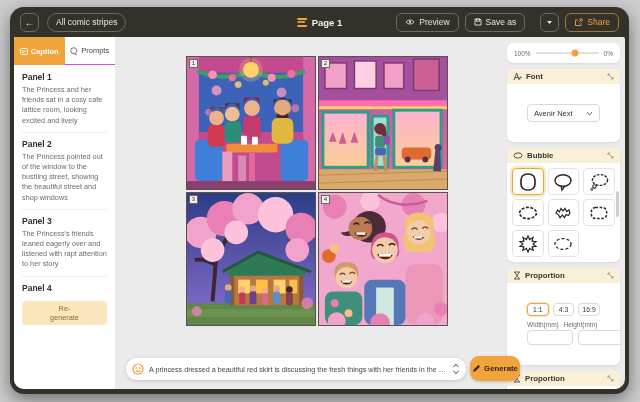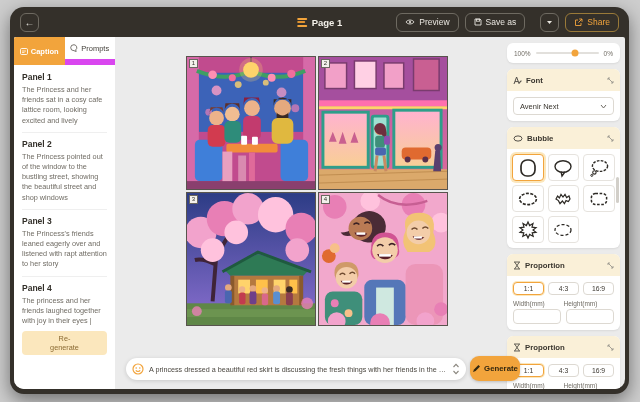--- a/index.html
+++ b/index.html
@@ -30,21 +30,21 @@
   .ico { display:inline-flex; }
 
   
   .content { position:absolute; left:4px; right:4px; top:30px; bottom:5px;
     background:#ebebeb; border-radius:2px 2px 10px 10px; overflow:hidden; }
 
   
   .sidebar { position:absolute; left:0; top:0; bottom:0; width:101px; background:#fff; }
   .tabs { display:flex; height:28px; }
   .tab { flex:1; display:flex; align-items:center; justify-content:center; gap:3px;
-    font-size:7.5px; cursor:pointer; background:#fff; color:#45423c; border-bottom:6px solid #d946ef; }
+    font-size:7.5px; cursor:pointer; background:#fff; color:#45423c; border-bottom:1px solid #d946ef; }
   .tab.active { background:#f2a43c; color:#fff; font-weight:bold; border-bottom:none; }
   .panel-list { padding:7px 8px 0 8px; }
   .panel-item { padding-bottom:6px; margin-bottom:6px; border-bottom:1px solid #efefef; }
   .panel-item:last-child { border-bottom:none; }
   .panel-title { font-size:8.5px; font-weight:bold; color:#33302a; margin-bottom:3px; }
   .panel-text { font-size:7.3px; color:#706c64; line-height:1.4; }
   .regen-btn { display:inline-block; margin-top:5px; background:#fbe7bd; color:#8a6a33;
     font-size:7.3px; padding:3px 23px; border-radius:4px; border:none; cursor:pointer; }
 
   
@@ -57,26 +57,26 @@
 
   
   .rightbar { position:absolute; left:493px; top:0; width:113px; }
   .card { background:#fff; border-radius:6px; box-shadow:0 1px 2px rgba(0,0,0,.08);
     margin-bottom:6px; overflow:hidden; }
   .zoom-card { margin-top:6px; height:20px; display:flex; align-items:center; gap:5px; padding:0 7px; }
   .zoom-label { font-size:6.5px; color:#706c64; }
   .slider-track { position:relative; flex:1; height:2px; background:#e2e0dc; border-radius:1px; }
   .slider-dot { position:absolute; top:50%; left:62%; width:7px; height:7px; border-radius:50%;
     background:#f2a43c; transform:translate(-50%,-50%); cursor:pointer; }
-  .card-header { height:22px; background:#faf0d8; display:flex; align-items:center;
+  .card-header { height:15px; background:#faf0d8; display:flex; align-items:center;
     gap:4px; padding:0 6px; }
   .card-header .title { font-size:7.8px; font-weight:bold; color:#3a362f; flex:1; }
   .hdr-ico { display:inline-flex; color:#55514a; }
   .collapse-ico { display:inline-flex; cursor:pointer; }
-  .card-body { padding:6px; }
+  .card-body { padding:20px; }
   .select-box { display:flex; align-items:center; height:18px; border:1px solid #ddd9d2;
     border-radius:4px; padding:0 6px; font-size:7.5px; color:#3a362f; cursor:pointer; background:#fff; }
   .select-box .sel-val { flex:1; }
   .bubble-body { position:relative; padding:5px; display:grid;
     grid-template-columns:repeat(3,1fr); gap:4px; }
   .bubble-tile { height:27px; border:1px solid #e6e3de; border-radius:4px; display:flex;
     align-items:center; justify-content:center; cursor:pointer; background:#fff; }
   .bubble-tile.selected { border:1px solid #f2a43c; box-shadow:0 0 0 2px #fbe7bd; }
   .vscroll { position:absolute; right:1px; top:28px; width:3px; height:26px;
     background:#d2cfc9; border-radius:2px; cursor:pointer; }
@@ -104,20 +104,23 @@
 </style>
 </head>
 <body>
 
 <div class="window">
 
   <div class="topbar">
     <button class="tb-btn tb-square">
       <span>←</span>
     </button>
+    <button class="tb-btn tb-pill">
+      <span>All comic stripes</span>
+    </button>
 
     <div class="tb-center">
       <span class="layers-ico">
           <i></i>
           <i></i>
           <i></i>
         </span>
       <span>Page 1</span>
     </div>
 
@@ -191,21 +194,20 @@
         <div class="panel-item">
           <div class="panel-title">Panel 2</div>
           <div class="panel-text">The Princess pointed out of the window to the bustling street, showing the beautiful street and shop windows</div>
         </div>
         <div class="panel-item">
           <div class="panel-title">Panel 3</div>
           <div class="panel-text">The Princess's friends leaned eagerly over and listened with rapt attention to her story</div>
         </div>
         <div class="panel-item">
           <div class="panel-title">Panel 4</div>
-          <div class="panel-text">The princess and her friends laughed together with joy in their eyes |</div>
           <button class="regen-btn">Re-generate</button>
         </div>
       </div>
     </div>
 
     <div class="panel-grid">
 
       <div class="comic-panel">
         <svg viewBox="0 0 130 134">
           <rect width="130" height="134" fill="#c14b8e"></rect>

